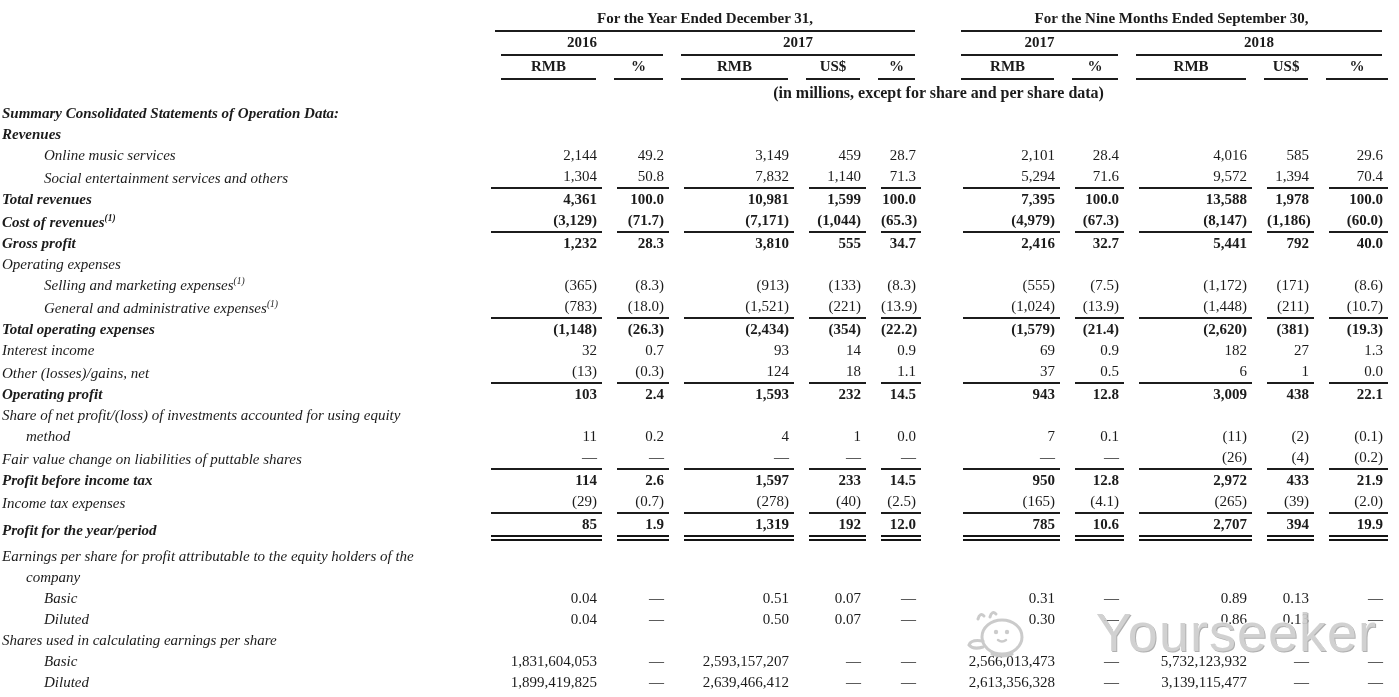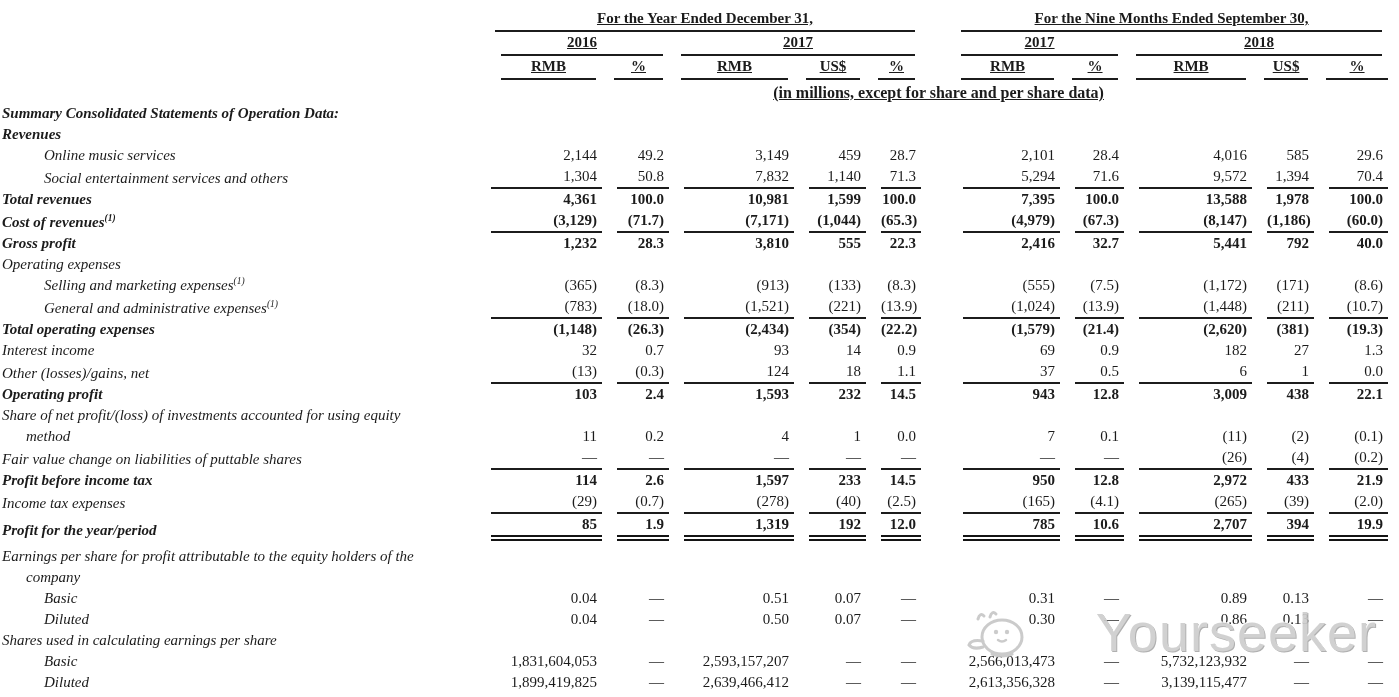--- a/index.html
+++ b/index.html
@@ -7,21 +7,21 @@
   body {
     width:1399px; height:697px; overflow:hidden; position:relative;
     background:#ffffff; color:#1b1b1b;
     font-family:"Liberation Serif", serif;
   }
   table.fin {
     border-collapse:collapse; table-layout:fixed;
     width:1386px; margin:8px 0 0 2px;
   }
   th, td { padding:0; font-size:15px; line-height:21px; vertical-align:bottom; white-space:nowrap; }
-  thead th { font-weight:bold; text-align:center;text-decoration:underline; }
+  thead th { font-weight:bold; text-align:center; }
   thead .hl { border-bottom:2.5px solid #1c1c1c; padding-bottom:1px; margin:0 6px 0 12px; }
   thead .gapL { margin-left:40px; }
   thead .note-row th { padding-top:2px; font-size:16px; }
 
   td.label-cell { text-align:left; overflow:visible;font-style:italic; }
   td.indent-1 { padding-left:42px; }
   .label2 { padding-left:24px; }
   sup { font-size:9.5px; line-height:0; vertical-align:super; }
 
   td.val-cell { text-align:right; }
@@ -333,21 +333,21 @@
         <td class="val-cell col2">
           <div class="vi">28.3</div>
         </td>
         <td class="val-cell col3">
           <div class="vi">3,810</div>
         </td>
         <td class="val-cell col4">
           <div class="vi">555</div>
         </td>
         <td class="val-cell col5">
-          <div class="vi">22.3</div>
+          <div class="vi">34.7</div>
         </td>
         <td class="val-cell col6">
           <div class="vi">2,416</div>
         </td>
         <td class="val-cell col7">
           <div class="vi">32.7</div>
         </td>
         <td class="val-cell col8">
           <div class="vi">5,441</div>
         </td>

